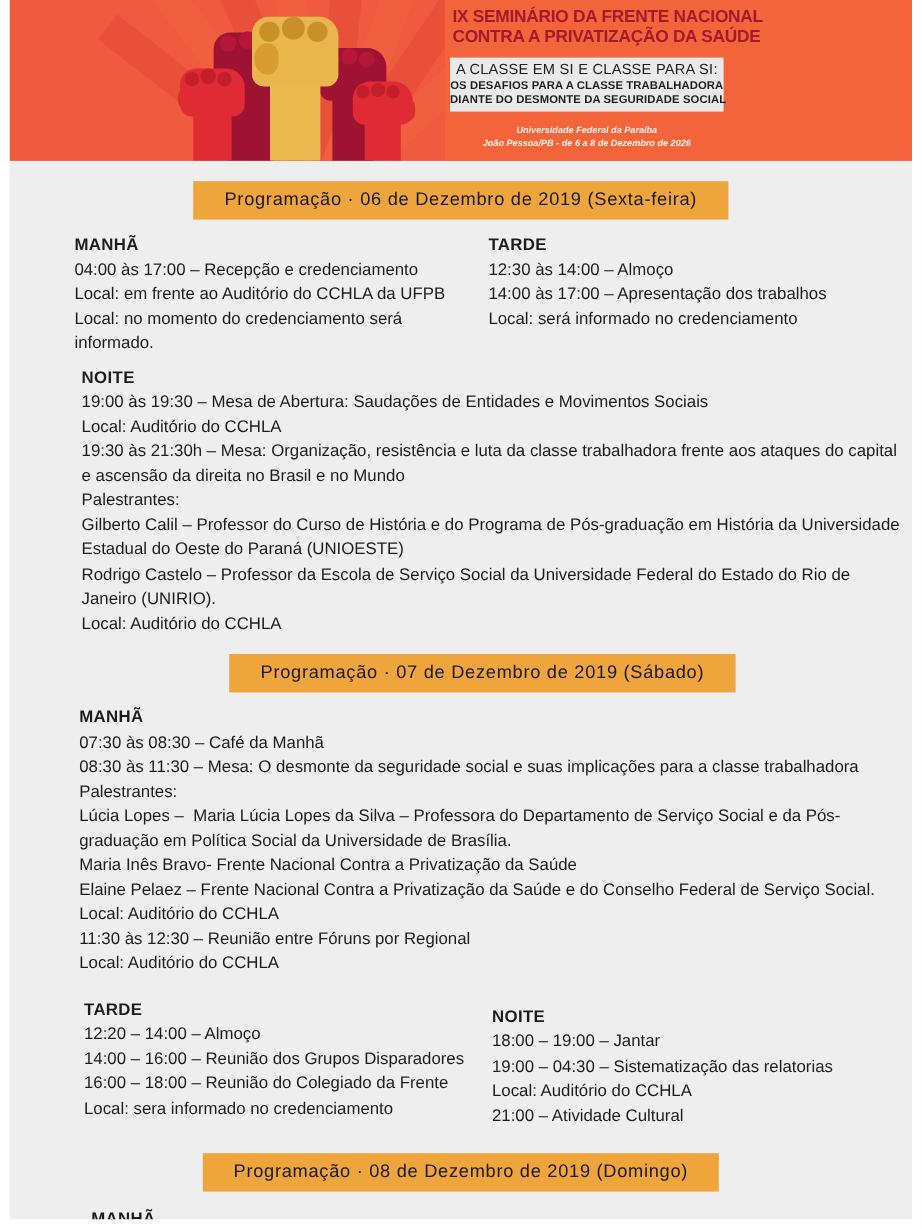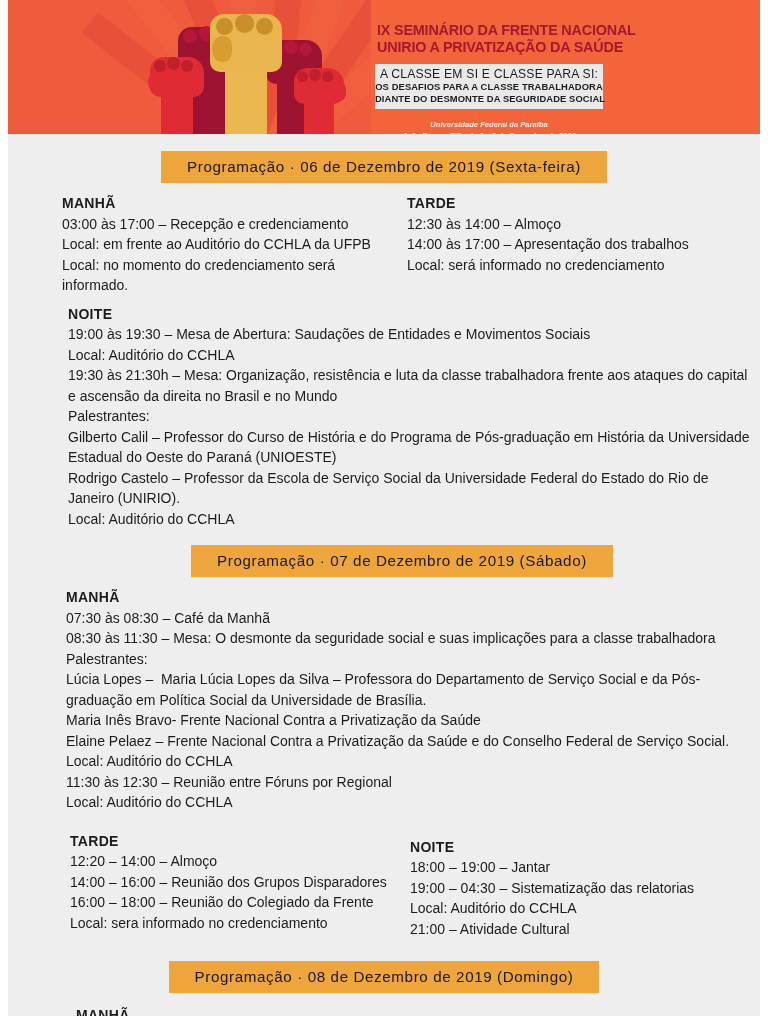--- a/index.html
+++ b/index.html
@@ -103,21 +103,21 @@
   
   .fist-main { z-index: 3; }
   .fist-main .arm { background: #eab84f; }
   .fist-main .hand { background: #e9b64d; }
   .fist-main .thumb { background: #d89c31; }
   .fist-main .knuckle { background: #c98f28; }
 
   .hero-text {
     position: absolute;
     left: 363px;
-    top: 16px;
+    top: 0;
     width: 232px;
     height: 138px;
     background: #f4643b;
   }
   .hero-right-fill {
     position: absolute;
     left: 595px;
     top: 0;
     width: 157px;
     height: 134px;
@@ -288,21 +288,21 @@
         <div class="knuckle" style="left:48px; top:12px; width:17px; height:17px;"></div>
         <div class="thumb" style="left:4px; top:30px; width:20px; height:26px;"></div>
       </div>
     </div>
 
     <div class="hero-right-fill"></div>
 
     <div class="hero-text">
       <div class="hero-title">
         <div>IX SEMINÁRIO DA FRENTE NACIONAL</div>
-        <div>UNIRIO  A PRIVATIZAÇÃO DA SAÚDE</div>
+        <div>CONTRA  A PRIVATIZAÇÃO DA SAÚDE</div>
       </div>
       <div class="hero-sub">
         <div class="l1">A CLASSE EM SI E CLASSE PARA SI:</div>
         <div class="l2">OS DESAFIOS PARA A CLASSE TRABALHADORA</div>
         <div class="l3">DIANTE DO DESMONTE DA SEGURIDADE SOCIAL</div>
       </div>
       <div class="hero-foot">
         <div>Universidade Federal da Paraíba</div>
         <div>João Pessoa/PB - de 6 a 8 de Dezembro de 2026</div>
       </div>
@@ -313,21 +313,21 @@
 
     <div>
       <div class="daybar-wrap" style="margin-top:17px;">
         <div class="daybar">Programação · 06 de Dezembro de 2019  (Sexta-feira)</div>
       </div>
 
       <div class="cols">
         <div class="col-left">
           <div class="blk s-mnh">
             <div class="hd">MANHÃ</div>
-            <div class="ln">03:00 às 17:00 – Recepção e credenciamento</div>
+            <div class="ln">04:00 às 17:00 – Recepção e credenciamento</div>
             <div class="ln">Local: em frente ao Auditório do CCHLA da UFPB</div>
             <div class="ln">Local: no momento do credenciamento será informado.</div>
           </div>
         </div>
         <div class="col-right">
           <div class="blk s-trd">
             <div class="hd">TARDE</div>
             <div class="ln">12:30 às 14:00 – Almoço</div>
             <div class="ln">14:00 às 17:00 – Apresentação dos trabalhos</div>
             <div class="ln">Local: será informado no credenciamento</div>

